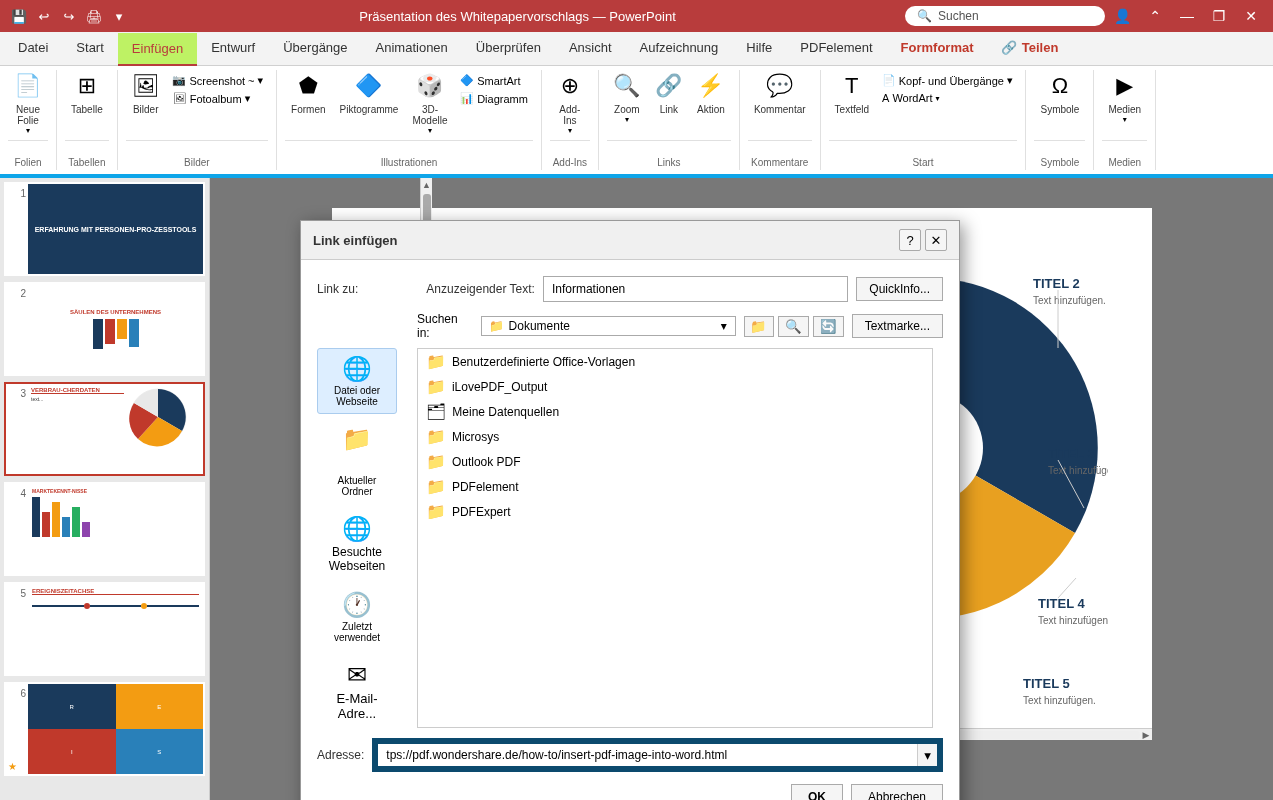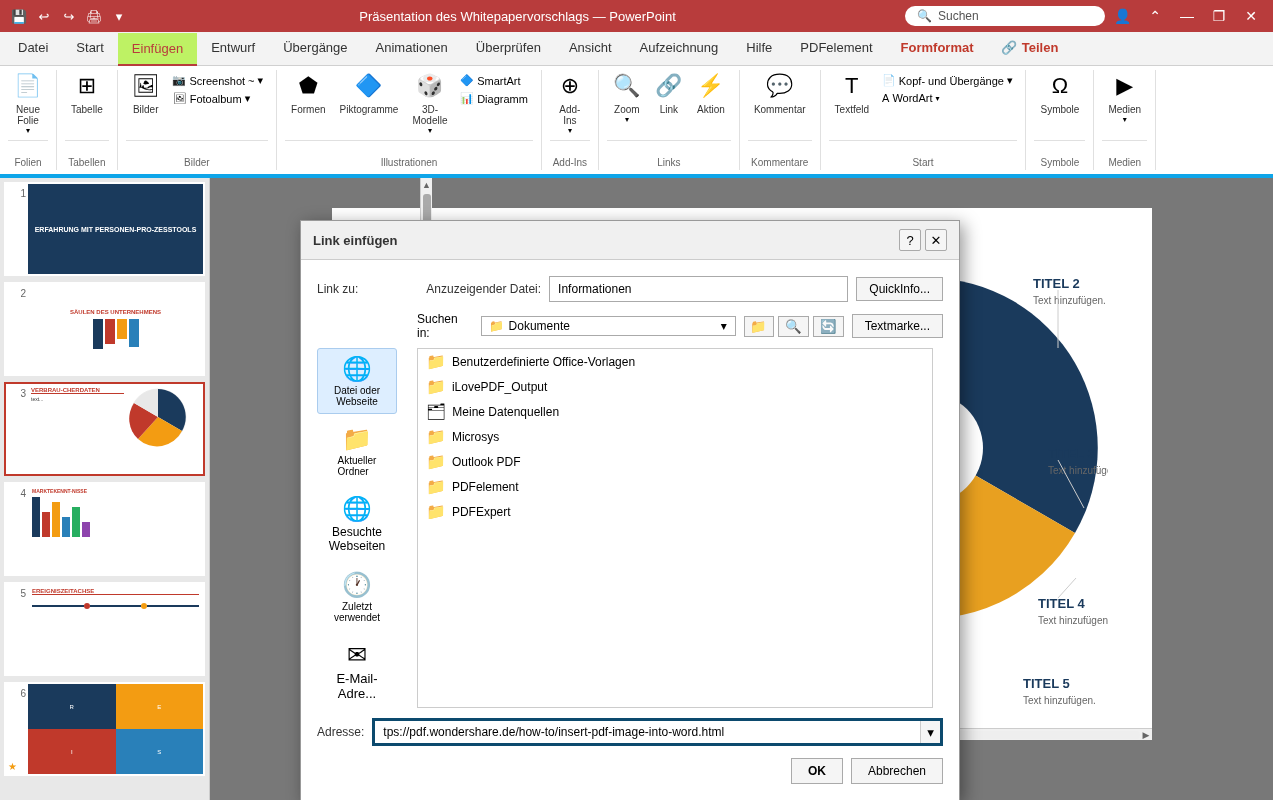--- a/index.html
+++ b/index.html
@@ -465,21 +465,21 @@
       <div class="dialog-title-btns">
         <div class="dialog-title-btn">?</div>
         <div class="dialog-title-btn">✕</div>
       </div>
     </div>
 
     <div class="dialog-body">
 
       <div style="display:flex;align-items:center;gap:8px;margin-bottom:10px;">
         <span style="font-size:12px;color:#333;">Link zu:</span>
-        <span style="font-size:12px;color:#333;margin-left:60px;">Anzuzeigender Datei:</span>
+        <span style="font-size:12px;color:#333;margin-left:60px;">Anzuzeigender Text:</span>
         <input type="text" class="dialog-input" value="Informationen" style="width: 220px;">
         <button class="dialog-btn-quickinfo">QuickInfo...</button>
       </div>
 
       <div style="display:flex;align-items:center;gap:8px;margin-bottom:8px;">
         <span style="margin-left:100px;font-size:12px;">Suchen in:</span>
         <div style="display:flex;align-items:center;border:1px solid #aaa;padding:2px 8px;width:260px;background:white;gap:4px;">
           <span>📁</span>
           <span style="flex:1;font-size:12px;">Dokumente</span>
           <span>▾</span>
@@ -494,21 +494,21 @@
 
       <div class="dialog-main">
 
         <div class="dialog-sidebar">
           <div class="dialog-sidebar-btn active">
             <span class="icon">🌐</span>
             <span style="font-size:10px;text-align:center;">Datei oder<br>Webseite</span>
           </div>
           <div class="dialog-sidebar-btn">
             <span class="icon">📁</span>
-            <span style="font-size:10px;text-align:left;">Aktueller<br>Ordner</span>
+            <span style="font-size:10px;text-align:center;margin-top:20px;">Aktueller<br>Ordner</span>
           </div>
           <div class="dialog-sidebar-btn">
             <span class="icon">🌐</span>
             <span style="font-size:12px;text-align:center;">Besuchte<br>Webseiten</span>
           </div>
           <div class="dialog-sidebar-btn">
             <span class="icon">🕐</span>
             <span style="font-size:10px;text-align:center;">Zuletzt<br>verwendet</span>
           </div>
           <div class="dialog-sidebar-btn">
@@ -551,21 +551,21 @@
           </div>
         </div>
 
         <div class="dialog-right-btns">
           
         </div>
       </div>
 
       <div class="dialog-address-row">
         <span class="dialog-address-label">Adresse:</span>
-        <div style="flex:1;display:flex;border:3px solid #0c4a6e;">
+        <div style="flex:1;display:flex;border:6px solid #0c4a6e;">
           <input type="text" style="flex: 1 1 0%; border: none; padding: 4px 8px; font-size: 12px; outline: none;" value="tps://pdf.wondershare.de/how-to/insert-pdf-image-into-word.html">
           <button style="border:none;border-left:1px solid #ccc;background:#f5f5f5;padding:2px 6px;cursor:pointer;">▾</button>
         </div>
       </div>
 
       <div class="dialog-footer">
         <button class="dialog-ok-btn">OK</button>
         <button class="dialog-cancel-btn">Abbrechen</button>
       </div>
     </div>

